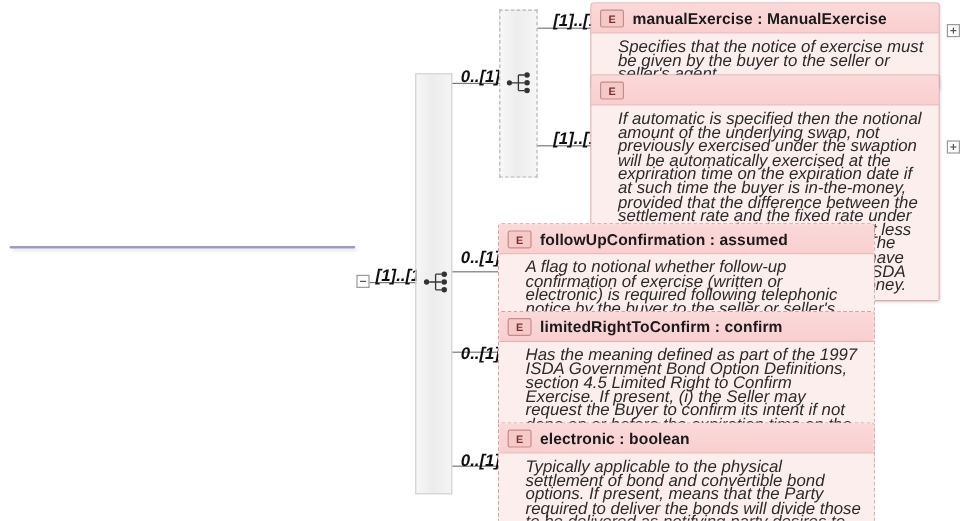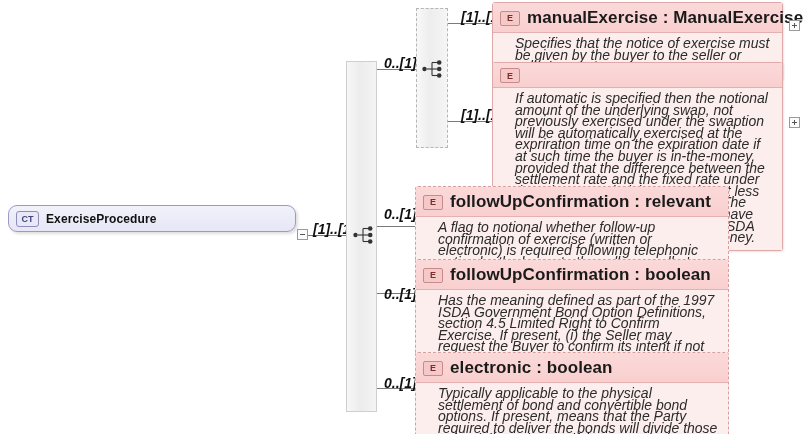--- a/index.html
+++ b/index.html
@@ -19,21 +19,21 @@
     border-radius: 3px;
     background: #fff;
   }
   .node .title {
     display: flex;
     align-items: center;
     gap: 7px;
     padding: 5px 7px 4px 7px;
   }
   .node .title-text {
-    font-size: 17px;
+    font-size: 13px;
     font-weight: bold;
     color: #1a1a1a;
     letter-spacing: .1px;
     white-space: nowrap;
   }
   .node .doc {
     font-size: 14px;
     font-style: italic;
     color: #2b2b2b;
     line-height: 11.6px;
@@ -122,24 +122,20 @@
 
   
   .compositor-icon { position:absolute; width:26px; height:22px; }
 </style>
 </head>
 <body>
 
 <div id="canvas">
 
   <div class="node node-ct" style="left:8px; top:205px; width:288px;">
-    <div class="title">
-      <span class="badge badge-ct">CT</span>
-      <span class="title-text">ExerciseProcedure</span>
-    </div>
   </div>
 
   <div class="expander minus" style="left:297px; top:229px;"></div>
 
   <div class="hline" style="left:308px; top:235px; width:45px;"></div>
   <div class="card" style="left:313px; top:221px;">[1]..[1]</div>
 
   <div class="compositor-col" style="left:346px; top:61px; width:31px; height:351px;"></div>
 
   <svg class="compositor-icon" style="left:353px; top:224px;" viewBox="0 0 26 22">
@@ -193,32 +189,32 @@
     <div class="doc">If automatic is specified then the notional amount of the underlying swap, not previously exercised under the swaption will be automatically exercised at the expriration time on the expiration date if at such time the buyer is in-the-money, provided that the difference between the settlement rate and the fixed rate under the relevant underlying swap is not less than the specified threshold rate. The term in-the-money is assumed to have the meaning defining in the 2000 ISDA Definitions, Section 17.4 In-the-money.</div>
   </div>
   <div class="expander" style="left:789px; top:117px;"></div>
 
   <div class="hline" style="left:377px; top:226px; width:38px;"></div>
   <div class="card" style="left:384px; top:206px;">0..[1]</div>
 
   <div class="node node-el" style="left:415px; top:186px; width:314px;">
     <div class="title">
       <span class="badge badge-e">E</span>
-      <span class="title-text">followUpConfirmation : relevant</span>
+      <span class="title-text">followUpConfirmation : assumed</span>
     </div>
     <div class="doc">A flag to notional whether follow-up confirmation of exercise (written or electronic) is required following telephonic notice by the buyer to the seller or seller's agent.</div>
   </div>
 
   <div class="hline" style="left:377px; top:293px; width:38px;"></div>
   <div class="card" style="left:384px; top:286px;">0..[1]</div>
 
   <div class="node node-el" style="left:415px; top:259px; width:314px;">
     <div class="title">
       <span class="badge badge-e">E</span>
-      <span class="title-text">followUpConfirmation : boolean</span>
+      <span class="title-text">limitedRightToConfirm : confirm</span>
     </div>
     <div class="doc">Has the meaning defined as part of the 1997 ISDA Government Bond Option Definitions, section 4.5 Limited Right to Confirm Exercise. If present, (i) the Seller may request the Buyer to confirm its intent if not done on or before the expiration time on the Expiration date (ii) specific rules will apply in relation to the settlement mode.</div>
   </div>
 
   <div class="hline" style="left:377px; top:388px; width:38px;"></div>
   <div class="card" style="left:384px; top:375px;">0..[1]</div>
 
   <div class="node node-el" style="left:415px; top:352px; width:314px;">
     <div class="title">
       <span class="badge badge-e">E</span>

